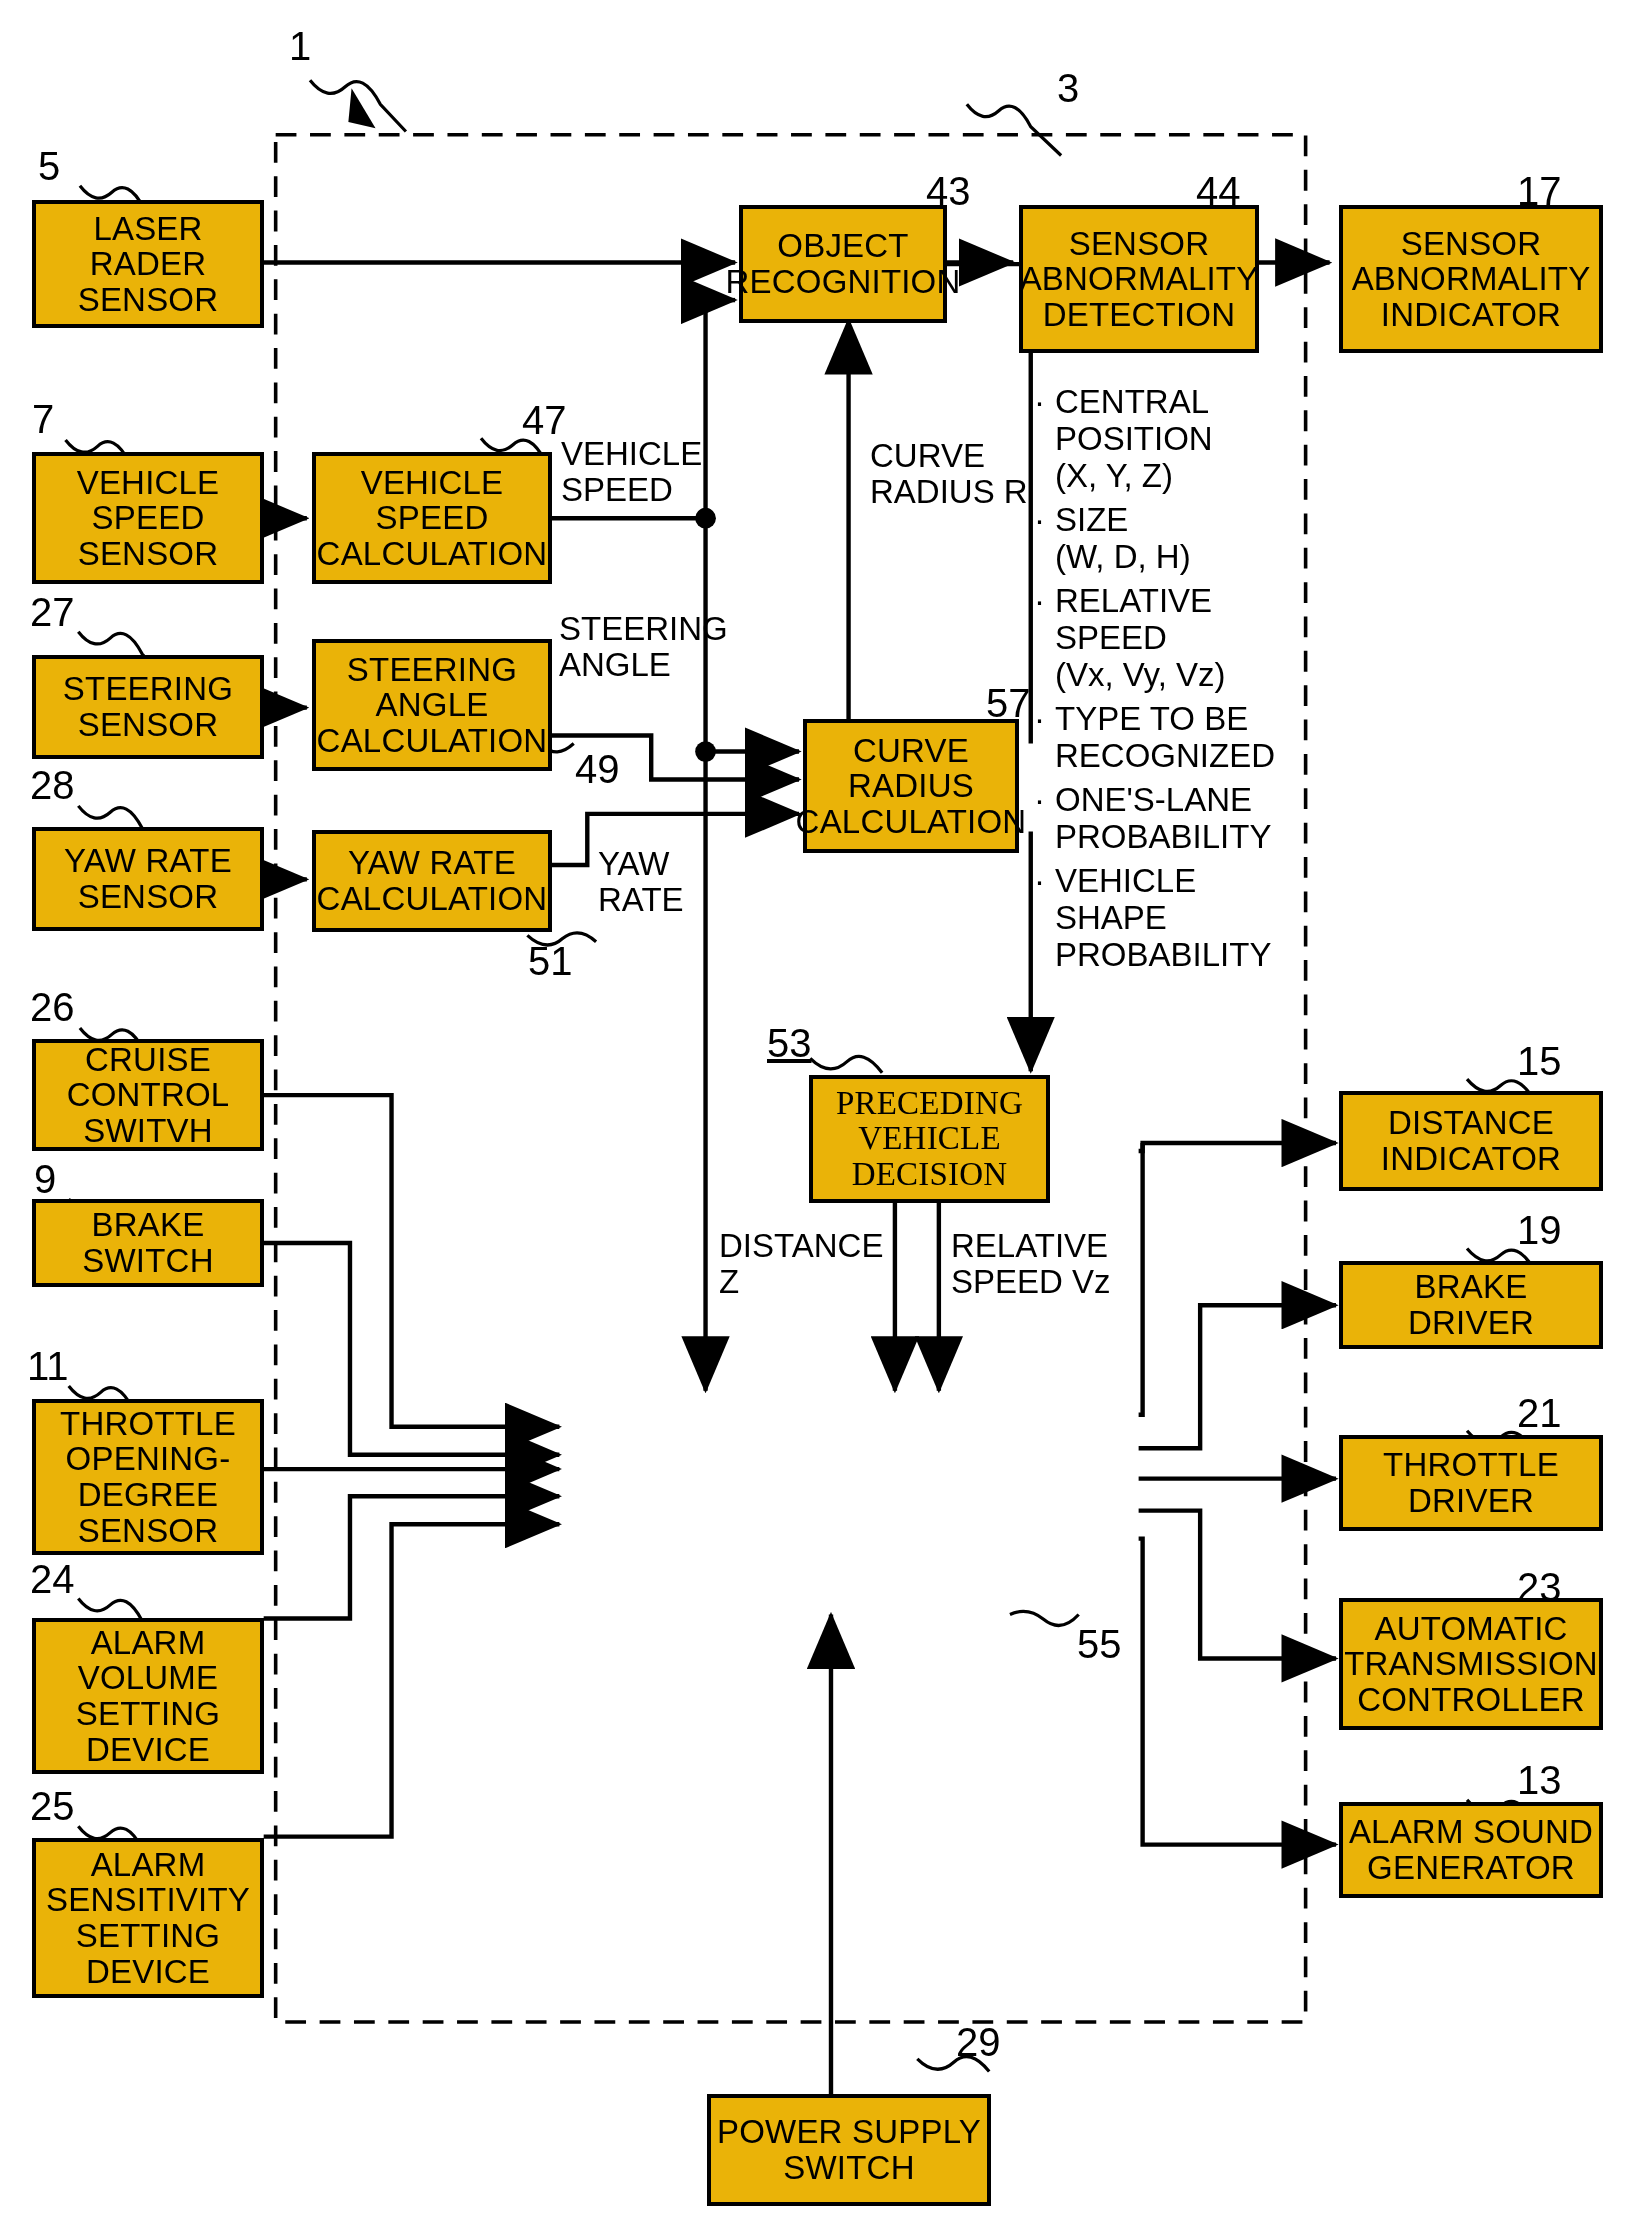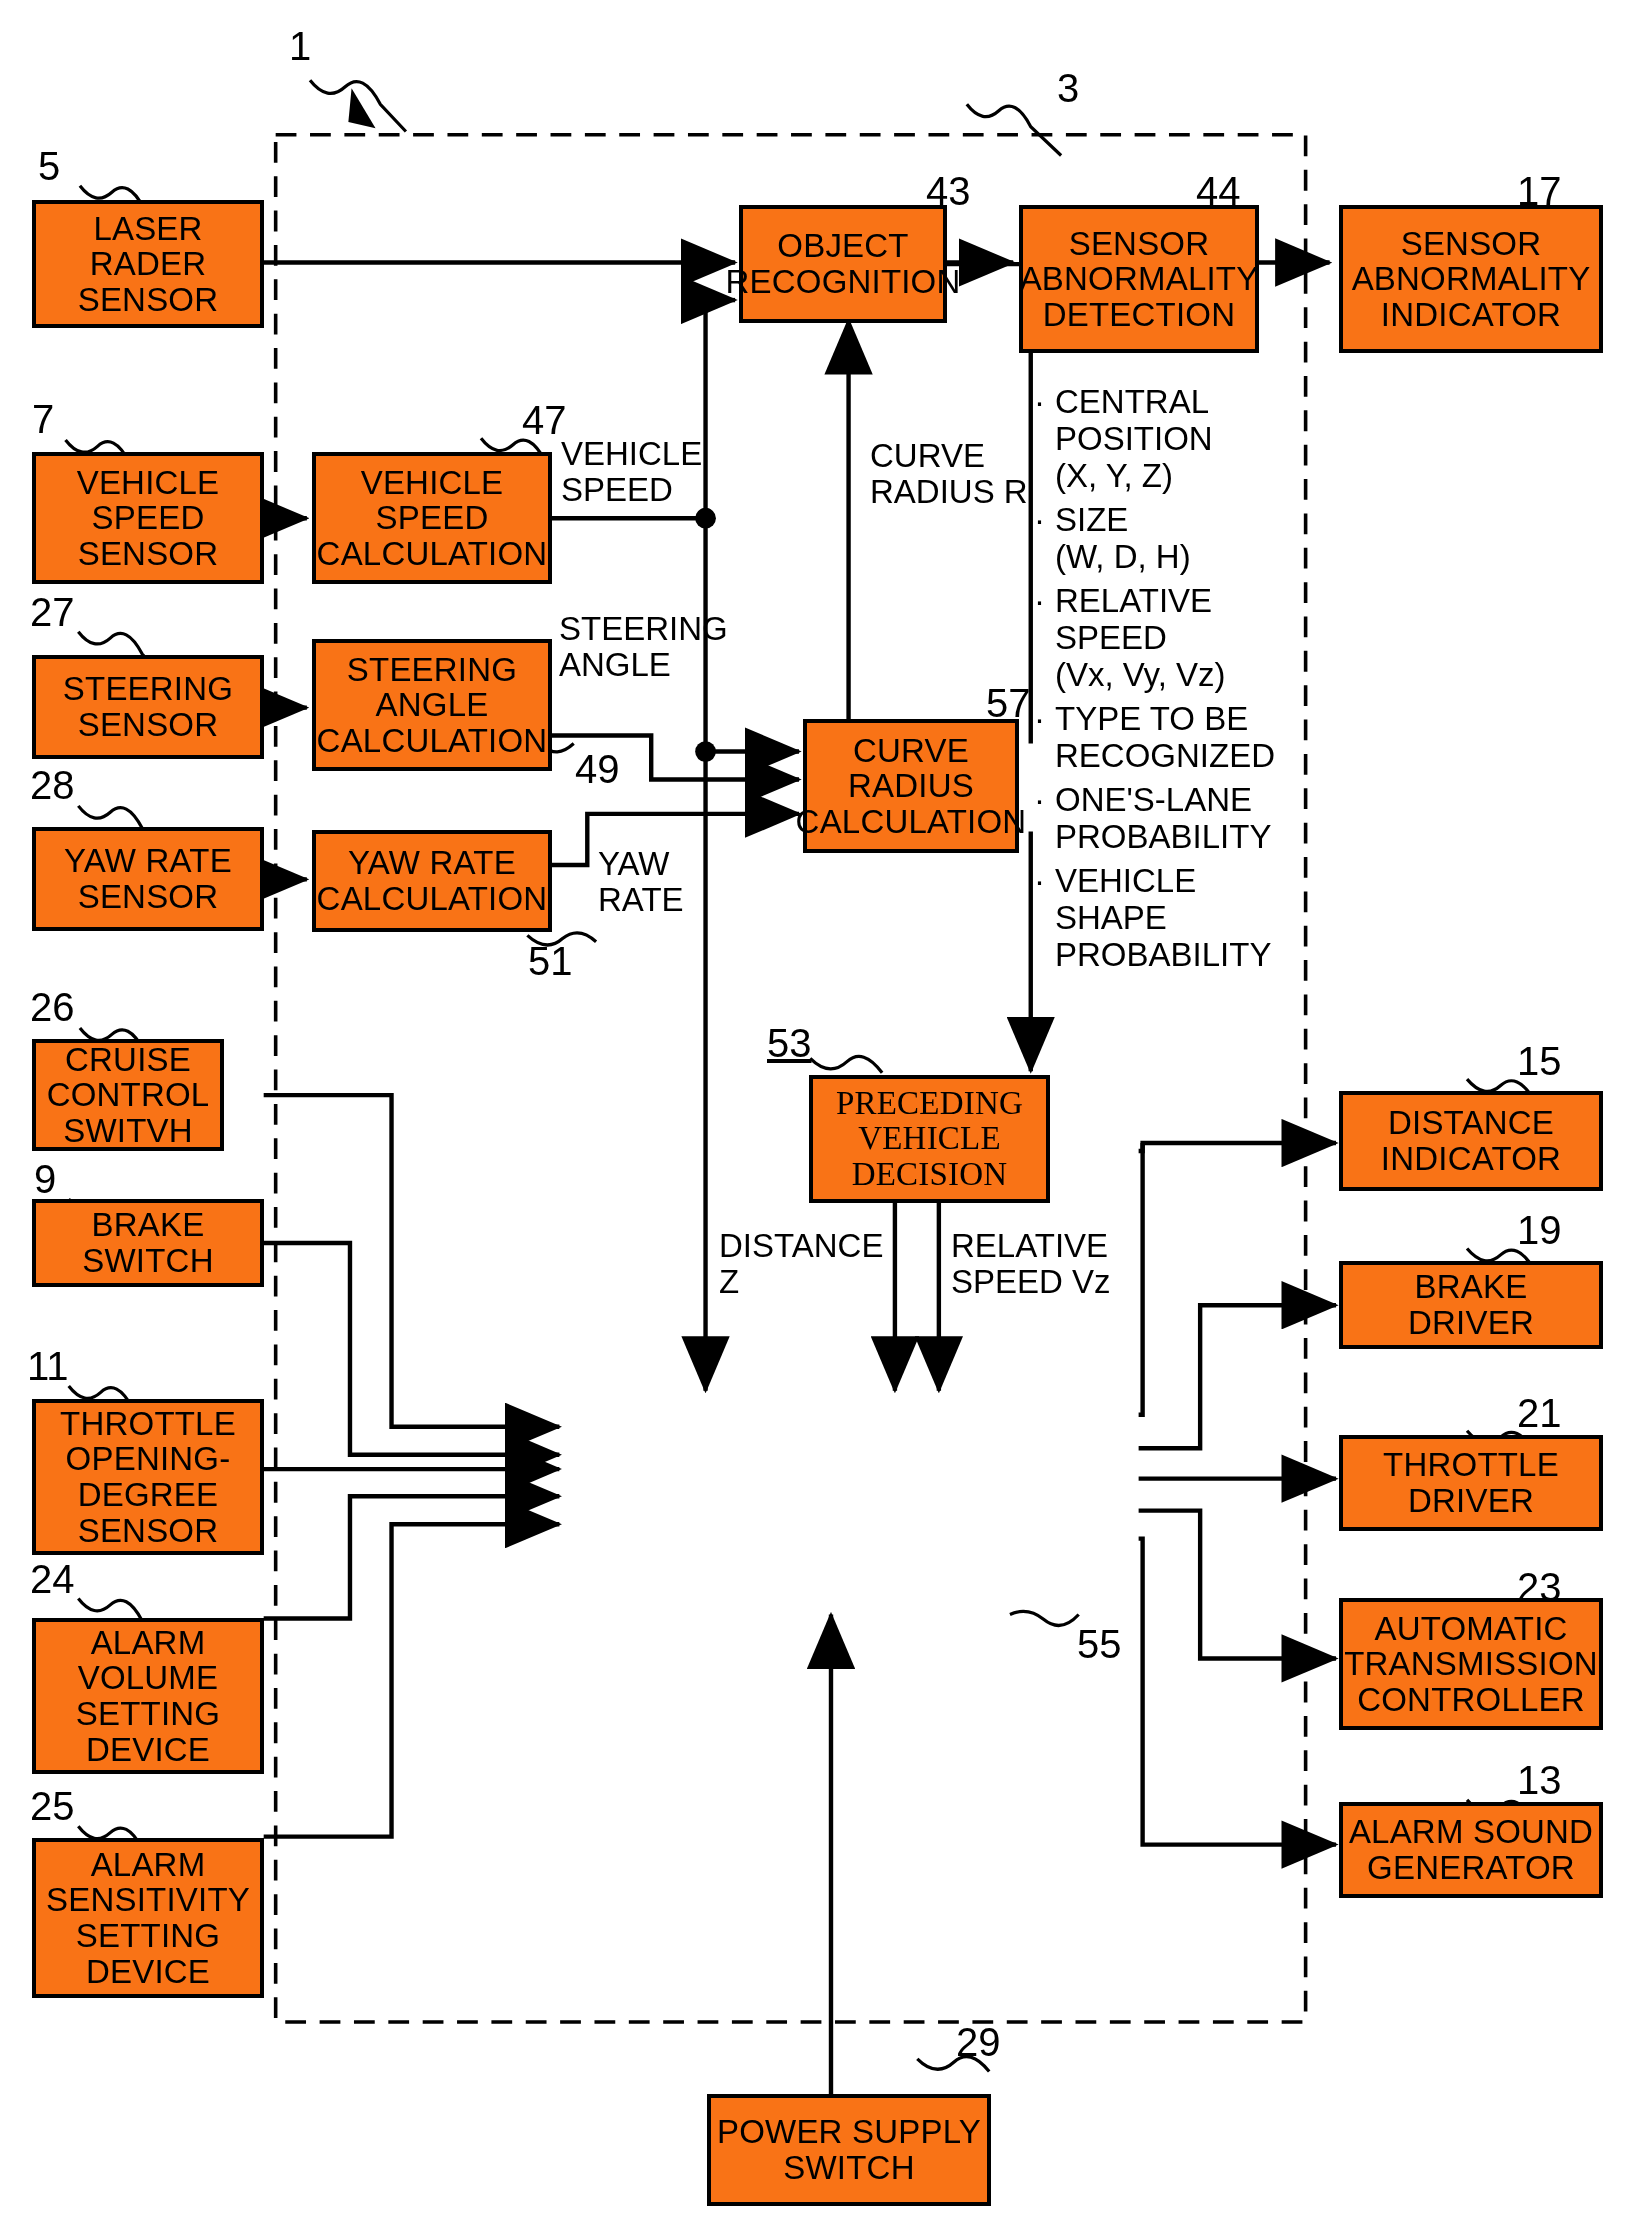--- a/index.html
+++ b/index.html
@@ -1,19 +1,19 @@
 <!DOCTYPE html>
 <html style="font-size:12.8px"><head>
 <meta charset="utf-8">
 <style>
   html,body{margin:0;padding:0;background:#fff;}
   body{font-family:"Liberation Sans", sans-serif;}
   #stage{position:relative;width:1650px;height:2239px;background:#fff;overflow:hidden;}
   svg.layer{position:absolute;left:0;top:0;width:1650px;height:2239px;}
-  .bx{position:absolute;box-sizing:border-box;border:4px solid #000;background:#f97316;
+  .bx{position:absolute;box-sizing:border-box;border:4px solid #000;background:#eab308;
       display:flex;align-items:center;justify-content:center;text-align:center;
       font-family:"Liberation Sans", sans-serif;font-weight:400;color:#000;
       font-size:33px;line-height:1.08;letter-spacing:0.2px;}
   .bx .inner{padding:0 4.8px;white-space:pre-line;}
   .refnum{position:absolute;font-size:40px;color:#000;font-family:"Liberation Sans", sans-serif;}
   .freetext{position:absolute;font-size:33px;color:#000;line-height:1.1;white-space:pre-line;
             font-family:"Liberation Sans", sans-serif;}
   .bullets{position:absolute;font-size:33px;line-height:1.12;color:#000;
            font-family:"Liberation Sans", sans-serif;}
   .bullets .b{display:flex;margin-bottom:7.2px;}
@@ -136,21 +136,21 @@
   <div class="bx" style="left:32px;top:655px;width:232px;height:104px;">
     <span class="inner">STEERING
 SENSOR</span>
     </div>
 
   <div class="bx" style="left:32px;top:827px;width:232px;height:104px;">
     <span class="inner">YAW RATE
 SENSOR</span>
     </div>
 
-  <div class="bx" style="left:32px;top:1039px;width:192px;height:112px;">
+  <div class="bx" style="left:32px;top:1039px;width:232px;height:112px;">
     <span class="inner">CRUISE
 CONTROL
 SWITVH</span>
     </div>
 
   <div class="bx" style="left:32px;top:1199px;width:232px;height:88px;">
     <span class="inner">BRAKE
 SWITCH</span>
     </div>
 

